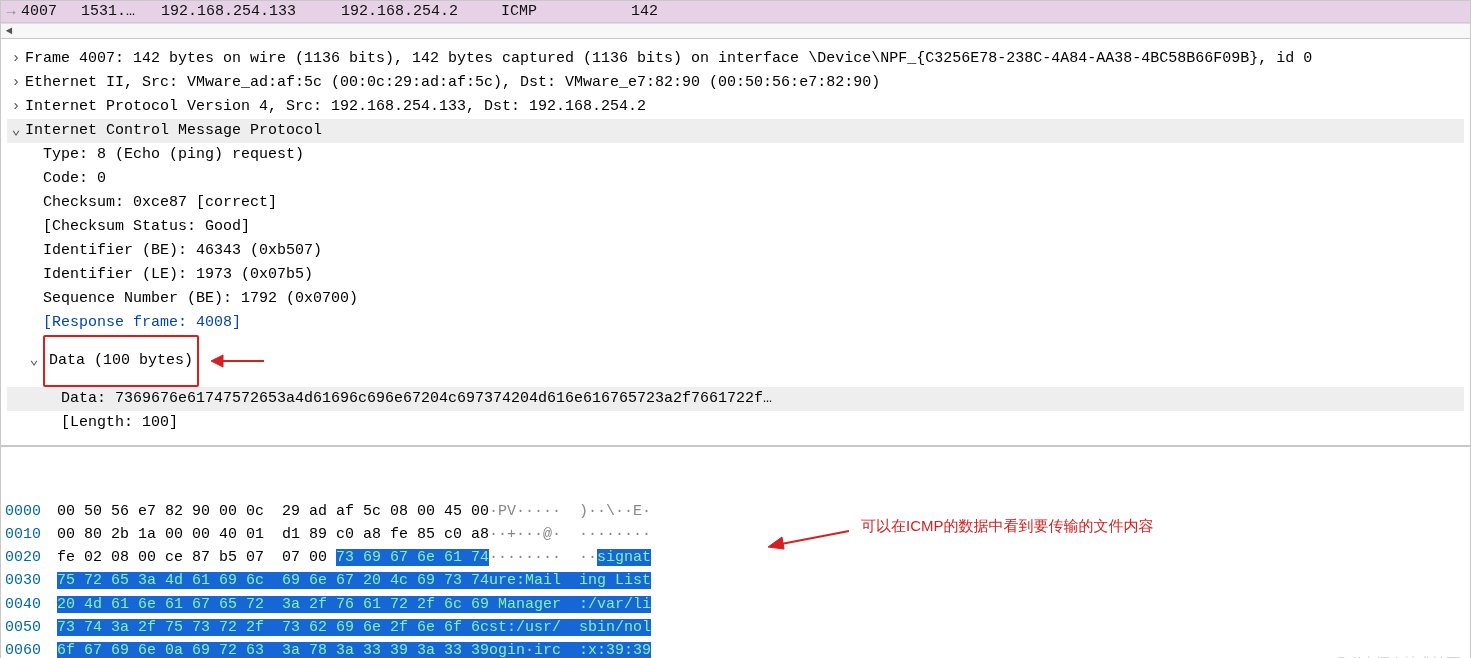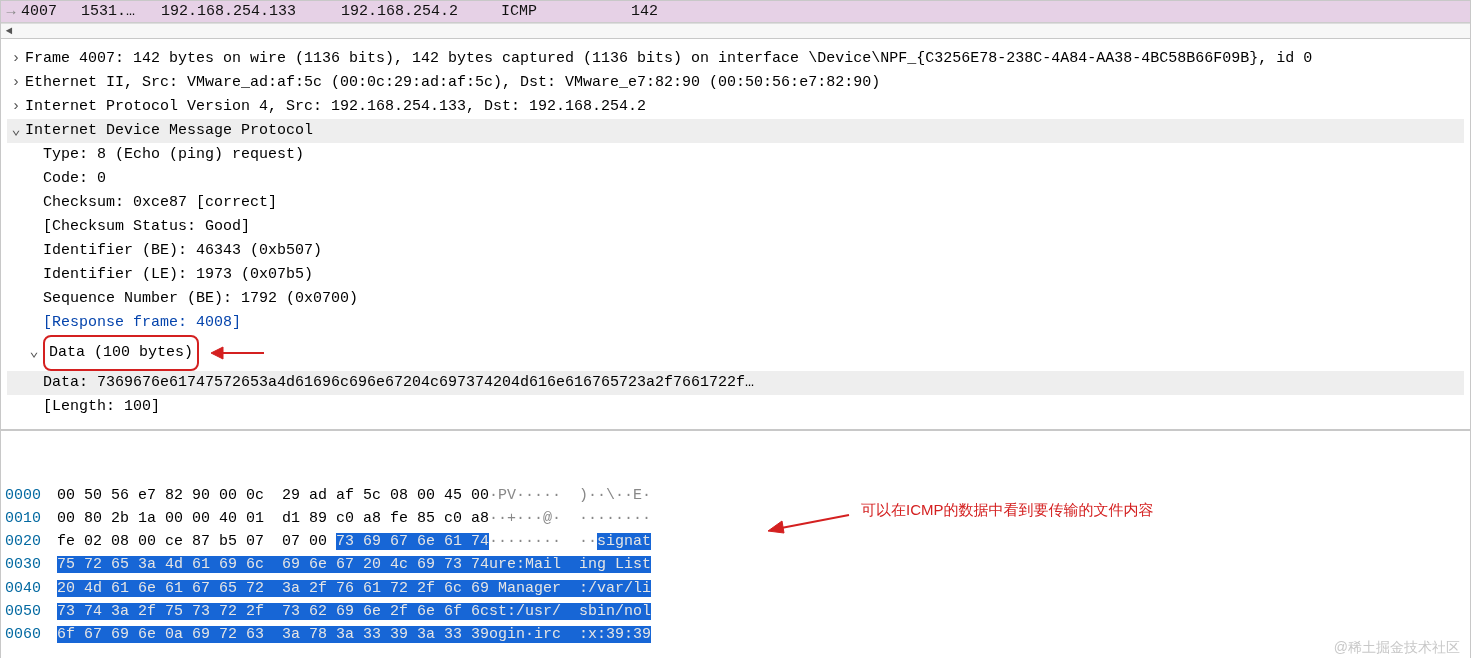--- a/index.html
+++ b/index.html
@@ -9,31 +9,31 @@
   .pkt-list .arrow{width:20px;text-align:center;color:#888}
   .pkt-list .cell{white-space:pre}
   .pkt-list .row{display:flex;gap:0;align-items:center;padding:2px 0;width:100%;color:#111}
   .scroll-left{height:14px;background:#f7f7f7;border-top:1px solid #ddd;display:flex;align-items:center}
   .scroll-left .btn{width:16px;text-align:center;color:#555;font-size:11px}
   
   .details{padding:8px 6px 10px 6px;line-height:1.6}
   .tree-row{white-space:pre;display:flex;align-items:center}
   .tw{display:inline-block;width:18px;text-align:center;color:#555;user-select:none}
   .ind1{padding-left:36px}
-  .ind2{padding-left:36px}
+  .ind2{padding-left:54px}
   .link{color:#0645ad;}
   .sel-row{background:#eeeeee}
-  .boxed{border:2px solid #d42020;padding:4px 4px;border-radius:8px}
+  .boxed{border:2px solid #d42020;padding:12px 4px;border-radius:2px}
   
   .hex{padding:6px 4px 8px 4px;white-space:pre;line-height:1.55;position:relative}
   .hex .ln{display:flex}
   .off{color:#0369a1;width:52px;display:inline-block}
   .hexbytes{display:inline-block}
   .asc{display:inline-block;}
-  .hl{background:#1766d6;color:#e5e5e5}
+  .hl{background:#1766d6;color:#86efac}
   .dot{color:#888}
   .annot{position:absolute;color:#d42020;font-family:"Microsoft YaHei","PingFang SC",sans-serif;font-size:15px}
   .watermark{position:absolute;right:10px;bottom:6px;color:#c8c8c8;font-family:"Microsoft YaHei","PingFang SC",sans-serif;font-size:14px}
   .red-arrow-svg{stroke:#d42020;fill:#d42020}
   .container{width:1471px;position:relative}
 </style>
 </head>
 <body>
 <div class="container">
 
@@ -51,21 +51,21 @@
   </div>
   <div class="scroll-left">
     <span class="btn">◄</span>
   </div>
 </div>
 
 <div class="pane details" style="border-top:1px solid #c8c8c8;border-bottom:1px solid #c8c8c8;position:relative">
   <div class="tree-row"><span class="tw">›</span><span>Frame 4007: 142 bytes on wire (1136 bits), 142 bytes captured (1136 bits) on interface \Device\NPF_{C3256E78-238C-4A84-AA38-4BC58B66F09B}, id 0</span></div>
   <div class="tree-row"><span class="tw">›</span><span>Ethernet II, Src: VMware_ad:af:5c (00:0c:29:ad:af:5c), Dst: VMware_e7:82:90 (00:50:56:e7:82:90)</span></div>
   <div class="tree-row"><span class="tw">›</span><span>Internet Protocol Version 4, Src: 192.168.254.133, Dst: 192.168.254.2</span></div>
-  <div class="tree-row sel-row"><span class="tw">⌄</span><span>Internet Device Message Protocol</span></div>
+  <div class="tree-row sel-row"><span class="tw">⌄</span><span>Internet Control Message Protocol</span></div>
   <div class="tree-row ind1"><span>Type: 8 (Echo (ping) request)</span></div>
   <div class="tree-row ind1"><span>Code: 0</span></div>
   <div class="tree-row ind1"><span>Checksum: 0xce87 [correct]</span></div>
   <div class="tree-row ind1"><span>[Checksum Status: Good]</span></div>
   <div class="tree-row ind1"><span>Identifier (BE): 46343 (0xb507)</span></div>
   <div class="tree-row ind1"><span>Identifier (LE): 1973 (0x07b5)</span></div>
   <div class="tree-row ind1"><span>Sequence Number (BE): 1792 (0x0700)</span></div>
   <div class="tree-row ind1"><span class="link">[Response frame: 4008]</span></div>
   <div class="tree-row" style="padding-left:18px">
     <span class="tw">⌄</span>

